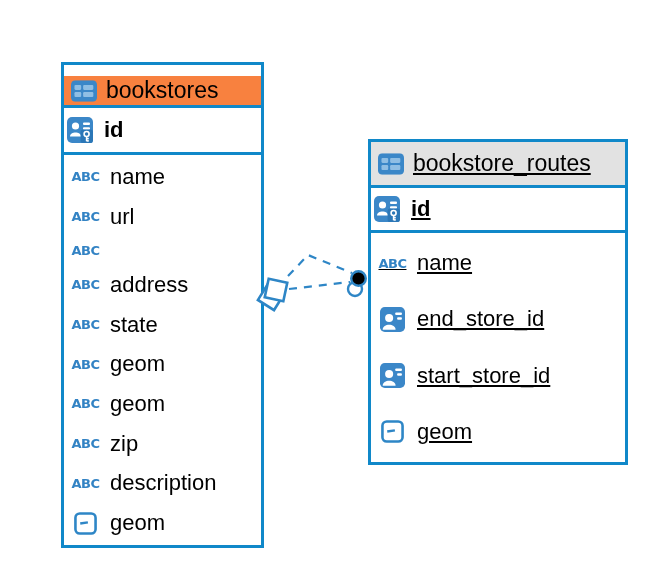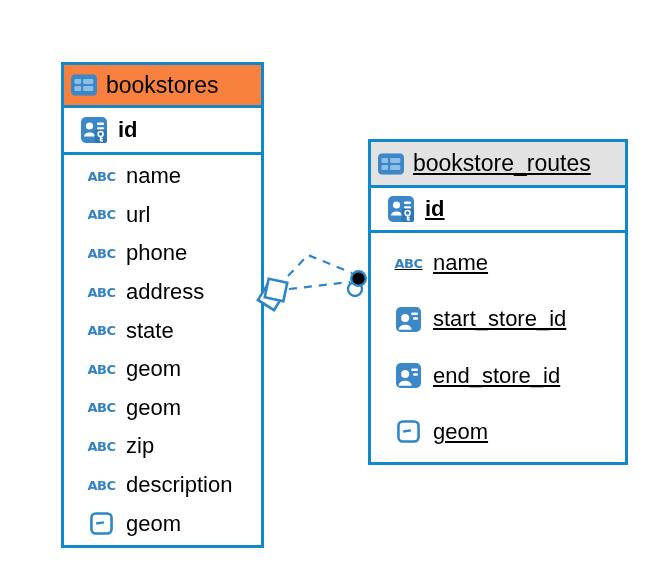--- a/index.html
+++ b/index.html
@@ -11,30 +11,30 @@
   .canvas{position:absolute;inset:0;}
   .entity{
     position:absolute;box-sizing:border-box;background:#fff;
     border:3px solid #1088C9;display:flex;flex-direction:column;
   }
   .entity-header{
     box-sizing:border-box;display:flex;align-items:center;gap:9px;
     padding-left:7px;border-bottom:3px solid #1088C9;
     font-size:23px;color:#000;flex:0 0 auto;white-space:nowrap;
   }
-  .hdr-orange{background:#F8813F;height:43px;}
+  .hdr-orange{background:#F8813F;height:32px;margin-top:11px;}
   .hdr-gray{background:#E2E2E2;height:46px;}
   .pk-row{
     box-sizing:border-box;display:flex;align-items:center;gap:9px;
-    padding-left:14px;border-bottom:3px solid #1088C9;
+    padding-left:0;border-bottom:3px solid #1088C9;
     font-size:22px;font-weight:bold;color:#000;flex:0 0 auto;background:#fff;
   }
   .pk-h-left{height:47px;}
   .pk-h-right{height:45px;}
-  .cols{flex:1 1 auto;display:flex;flex-direction:column;justify-content:space-around;padding:2px 16px;}
+  .cols{flex:1 1 auto;display:flex;flex-direction:column;justify-content:space-around;padding:2px 0;}
   .col-row{
     display:flex;align-items:center;gap:9px;padding-left:6px;
     font-size:22px;color:#000;white-space:nowrap;
   }
   .abc{
     display:inline-block;width:31px;flex:0 0 31px;text-align:center;
     font-family:"DejaVu Sans",sans-serif;font-weight:900;font-size:13px;
     letter-spacing:-0.5px;color:#3383C4;
   }
   .cicon{flex:0 0 auto;display:block;}
@@ -104,21 +104,20 @@
       <div class="col-row">
         <span class="abc">ABC</span>
         <span>name</span>
       </div>
       <div class="col-row">
         <span class="abc">ABC</span>
         <span>url</span>
       </div>
       <div class="col-row">
         <span class="abc">ABC</span>
-        <span>phone</span>
       </div>
       <div class="col-row">
         <span class="abc">ABC</span>
         <span>address</span>
       </div>
       <div class="col-row">
         <span class="abc">ABC</span>
         <span>state</span>
       </div>
       <div class="col-row">
@@ -167,29 +166,29 @@
       <div class="col-row">
         <span class="abc">ABC</span>
         <span>name</span>
       </div>
       <div class="col-row">
         <span class="icon-slot">
             <svg class="cicon" width="25" height="25" viewBox="0 0 26 26">
               <use href="#icon-person-card"></use>
             </svg>
           </span>
-        <span>start_store_id</span>
+        <span>end_store_id</span>
       </div>
       <div class="col-row">
         <span class="icon-slot">
             <svg class="cicon" width="25" height="25" viewBox="0 0 26 26">
               <use href="#icon-person-card"></use>
             </svg>
           </span>
-        <span>end_store_id</span>
+        <span>start_store_id</span>
       </div>
       <div class="col-row">
         <span class="icon-slot">
             <svg class="cicon" width="23" height="23" viewBox="0 0 24 24">
               <use href="#icon-geom"></use>
             </svg>
           </span>
         <span>geom</span>
       </div>
     </div>

